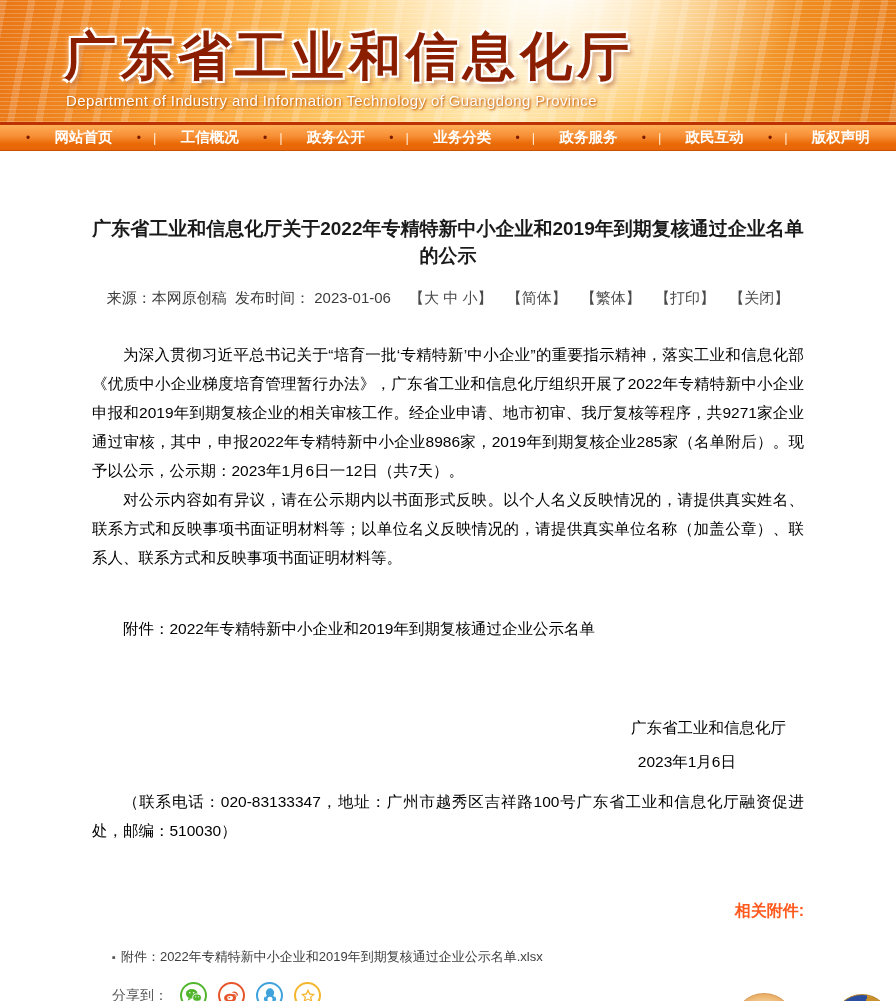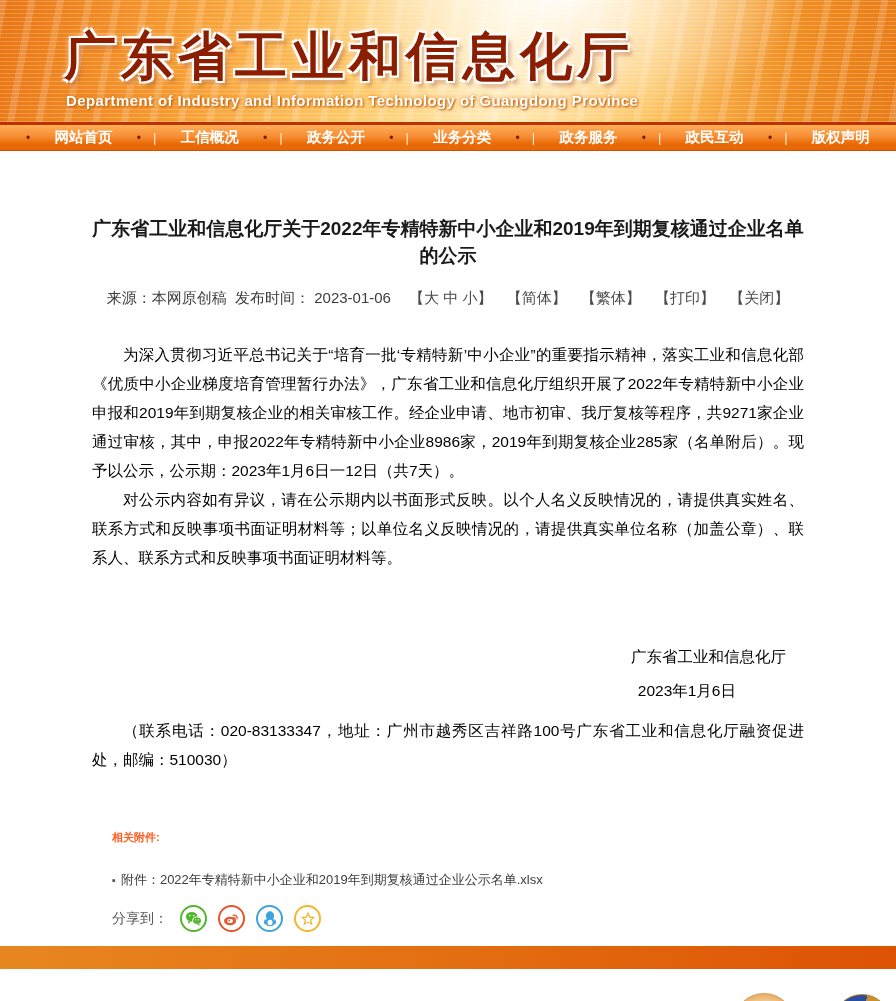--- a/index.html
+++ b/index.html
@@ -18,21 +18,21 @@
       linear-gradient(100deg,#E97514 0%,#F79A2E 20%,#FFC968 40%,#FFE9B0 56%,#FFC45E 72%,#EF8C1F 88%,#E87A15 100%);
   }
   .banner-title{
     position:absolute; left:64px; top:22px;
     font-size:52px; font-weight:bold; letter-spacing:5px; color:#8C1E00;
     text-shadow:-2px -2px 0 #fff,2px -2px 0 #fff,-2px 2px 0 #fff,2px 2px 0 #fff,
       0 0 7px #fff, 4px 5px 4px rgba(150,50,0,.45);
   }
   .banner-subtitle{
     position:absolute; left:66px; top:92px;
-    font-size:15px; font-weight:bold; color:#fff; letter-spacing:.4px;
+    font-size:15px; font-weight:normal; color:#fff; letter-spacing:.4px;
     text-shadow:1px 1px 2px #C05A00, 0 0 4px rgba(220,120,20,.9);
   }
 
   
   .nav{
     height:29px; display:flex; align-items:center; justify-content:space-between;
     padding:0 26px;
     background:linear-gradient(#FFAE57 0%,#F68E35 45%,#EA6A05 75%,#E7650A 100%);
     border-top:3px solid #BC3203; border-bottom:1px solid #C85200;
   }
@@ -55,21 +55,21 @@
   .body-text{ margin-top:32px; font-size:15.5px; line-height:29px; text-align:justify; }
   .body-text p{ text-indent:2em; }
   .attach-line{ text-indent:2em; margin-top:42px; font-size:15.5px; line-height:29px; }
 
   .signature{ margin-top:75px; text-align:right; padding-right:18px; font-size:15.5px; }
   .sign-date{ margin-top:13px; text-align:right; padding-right:68px; font-size:15.5px; }
   .contact{ margin-top:14px; font-size:15.5px; line-height:29px; text-indent:2em; text-align:justify; }
 
   
   .related{ padding-left:20px; margin-top:56px; }
-  .related-heading{ color:#FF5A1E; font-size:11px; font-weight:bold; }
+  .related-heading{ color:#FF5A1E; font-size:16px; font-weight:bold;text-align:right; }
   .related-item{ margin-top:26px; font-size:13px; color:#3d3d3d; }
   .related-item .bullet{ color:#555; margin-right:5px; font-size:11px; }
   .related-item a{ color:#3d3d3d; text-decoration:none; }
 
   .share-row{ padding-left:20px; margin-top:16px; display:flex; align-items:center; gap:11px; }
   .share-label{ font-size:14px; color:#555; margin-right:1px; }
   .share-icon{ width:27px; height:27px; border-radius:50%; background:#fff;
     display:flex; align-items:center; justify-content:center; cursor:pointer; }
   .share-icon.wechat{ border:2px solid #52B52E; }
   .share-icon.weibo{ border:2px solid #E6552B; }
@@ -145,20 +145,21 @@
       <span class="ctrl">【繁体】</span>
       <span class="ctrl">【打印】</span>
       <span class="ctrl">【关闭】</span>
     </div>
 
     <div class="body-text">
       <p>为深入贯彻习近平总书记关于“培育一批‘专精特新’中小企业”的重要指示精神，落实工业和信息化部《优质中小企业梯度培育管理暂行办法》，广东省工业和信息化厅组织开展了2022年专精特新中小企业申报和2019年到期复核企业的相关审核工作。经企业申请、地市初审、我厅复核等程序，共9271家企业通过审核，其中，申报2022年专精特新中小企业8986家，2019年到期复核企业285家（名单附后）。现予以公示，公示期：2023年1月6日一12日（共7天）。</p>
       <p>对公示内容如有异议，请在公示期内以书面形式反映。以个人名义反映情况的，请提供真实姓名、联系方式和反映事项书面证明材料等；以单位名义反映情况的，请提供真实单位名称（加盖公章）、联系人、联系方式和反映事项书面证明材料等。</p>
     </div>
 
+    <p class="attach-line">附件：2022年专精特新中小企业和2019年到期复核通过企业公示名单</p>
 
     <div class="signature">广东省工业和信息化厅</div>
     <div class="sign-date">2023年1月6日</div>
     <p class="contact">（联系电话：020-83133347，地址：广州市越秀区吉祥路100号广东省工业和信息化厅融资促进处，邮编：510030）</p>
 
     <div class="related">
       <div class="related-heading">相关附件:</div>
       <div class="related-item">
         <span class="bullet">▪</span><a href="#">附件：2022年专精特新中小企业和2019年到期复核通过企业公示名单.xlsx</a>
       </div>

